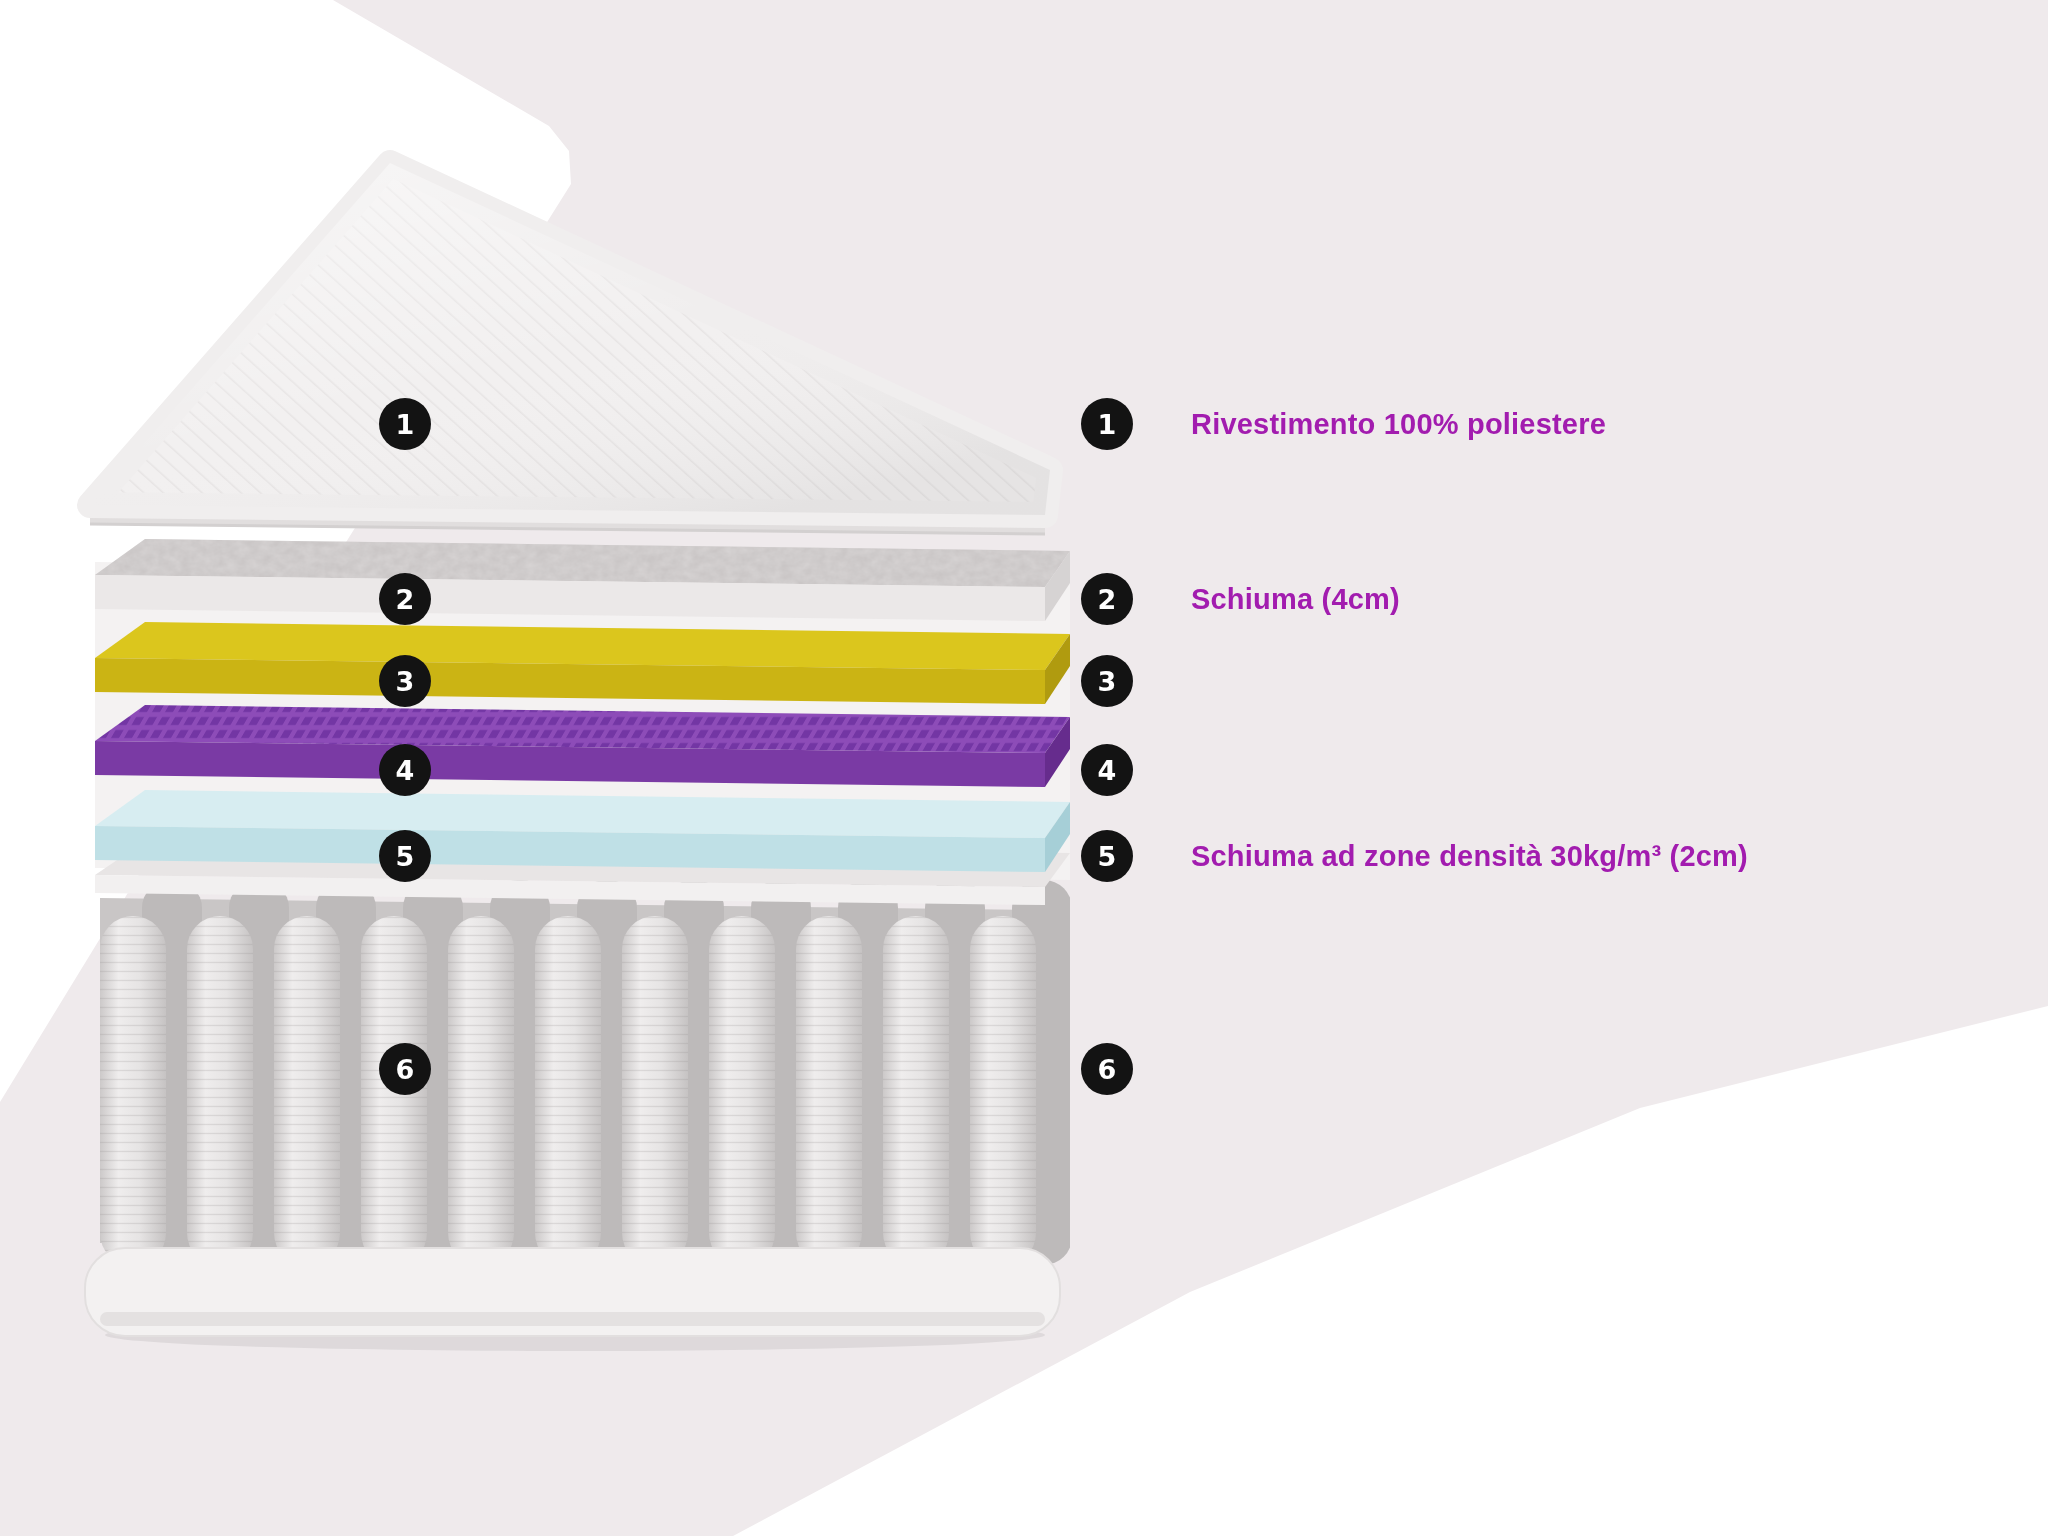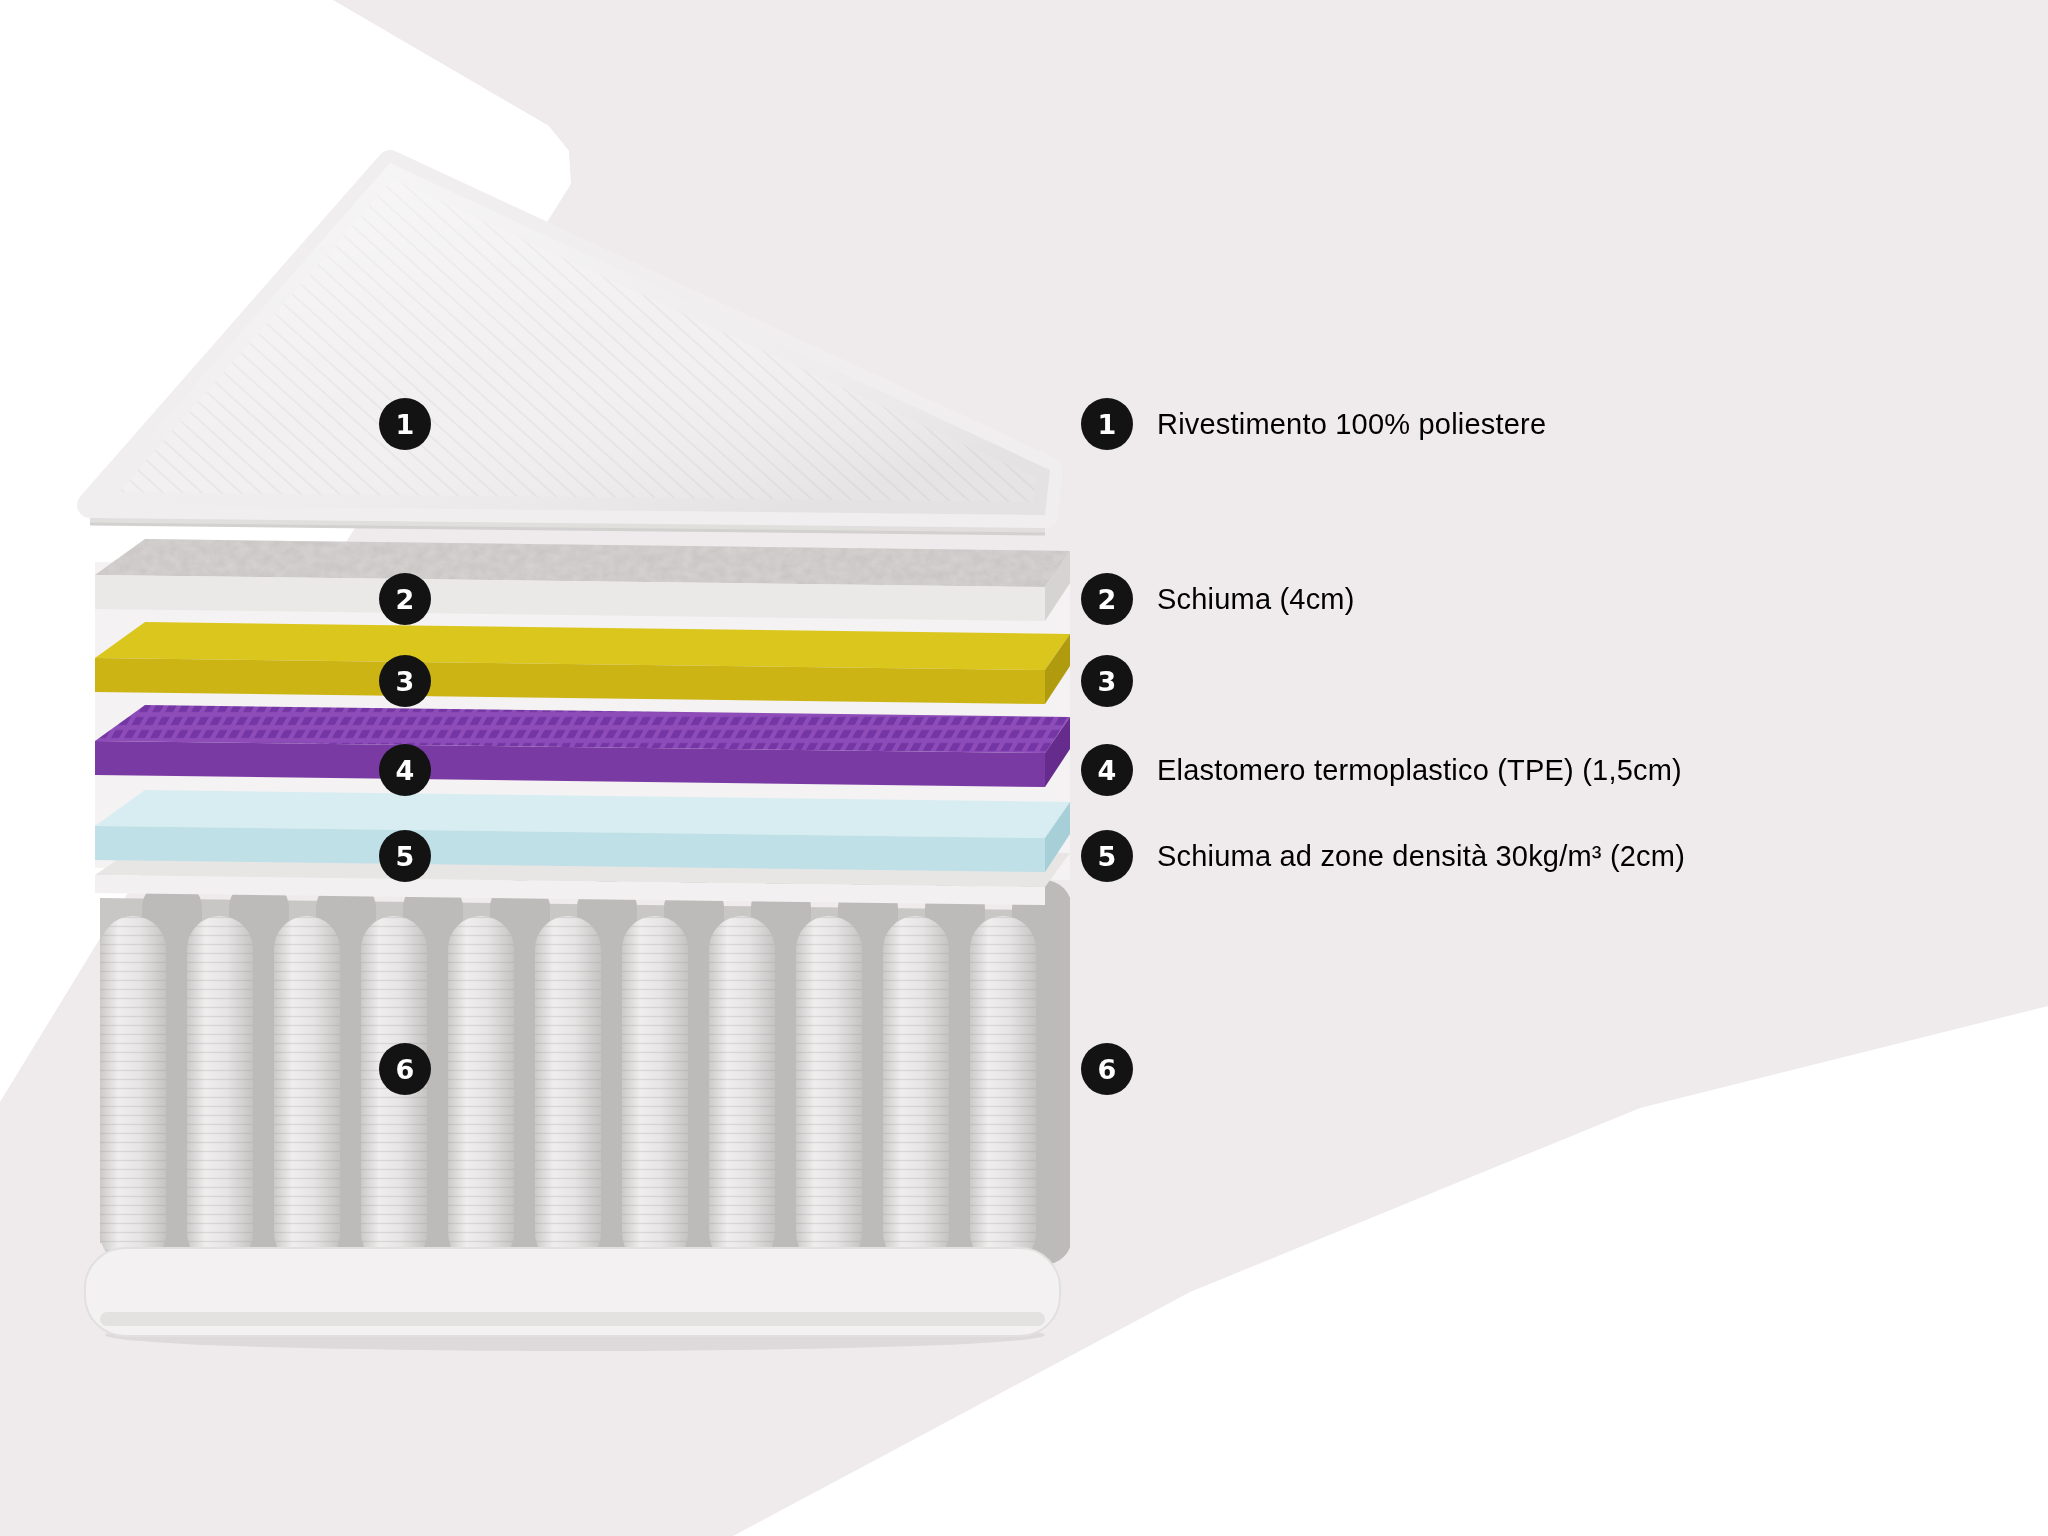--- a/index.html
+++ b/index.html
@@ -8,21 +8,21 @@
   .corner{position:absolute;left:0;top:0;width:2048px;height:1536px;background:#ffffff;}
   .corner-tl{clip-path:polygon(0 0,333px 0,549px 126px,569px 151px,571px 184px,358px 523px,148px 860px,0 1102px);}
   .corner-br{clip-path:polygon(733px 1536px,1190px 1292px,1640px 1108px,2048px 1006px,2048px 1536px);}
   .mattress{position:absolute;left:70px;top:130px;}
   .marker,.badge{width:52px;height:52px;border-radius:50%;background:#131313;color:#ffffff;
         display:flex;align-items:center;justify-content:center;font-size:27px;font-weight:700;
         font-family:"DejaVu Sans",sans-serif;}
   .marker{position:absolute;transform:translate(-50%,-50%);}
   .legend-row{position:absolute;left:1081px;height:52px;display:flex;align-items:center;}
   .badge{flex:0 0 auto;}
-  .legend-label{margin-left:24px;font-size:29px;font-weight:400;color:#000000;
+  .legend-label{margin-left:58px;font-size:29px;font-weight:700;color:#a21caf;
         letter-spacing:.2px;white-space:nowrap;font-family:"Liberation Sans",sans-serif;}
 </style>
 </head>
 <body>
 
 <div class="page">
 
   <div class="corner corner-tl"></div>
   <div class="corner corner-br"></div>
 
@@ -159,21 +159,20 @@
     </div>
     <div class="legend-row" style="top:573px">
       <div class="badge">2</div>
       <div class="legend-label">Schiuma (4cm)</div>
     </div>
     <div class="legend-row" style="top:655px">
       <div class="badge">3</div>
     </div>
     <div class="legend-row" style="top:744px">
       <div class="badge">4</div>
-      <div class="legend-label">Elastomero termoplastico (TPE) (1,5cm)</div>
     </div>
     <div class="legend-row" style="top:830px">
       <div class="badge">5</div>
       <div class="legend-label">Schiuma ad zone densità 30kg/m³ (2cm)</div>
     </div>
     <div class="legend-row" style="top:1043px">
       <div class="badge">6</div>
     </div>
   </div>
 

